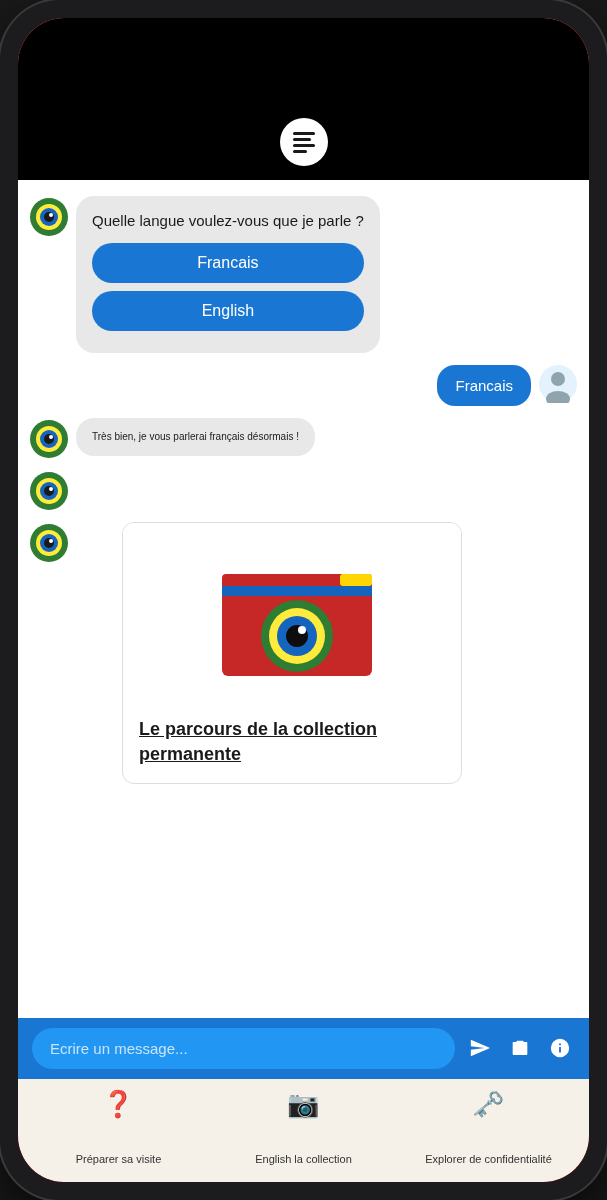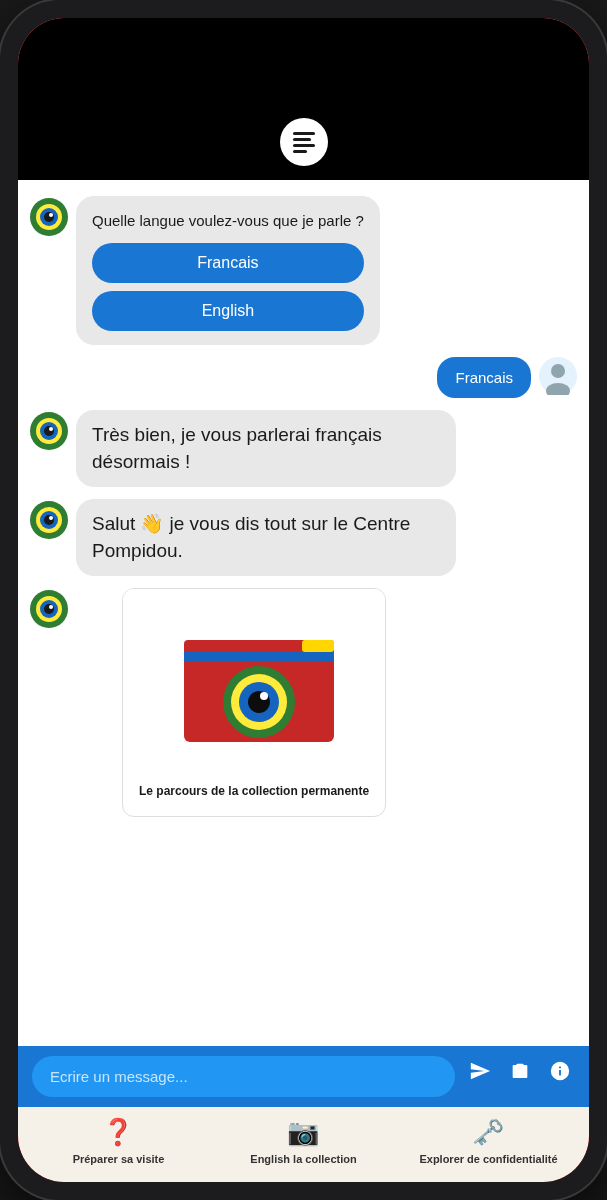--- a/index.html
+++ b/index.html
@@ -100,21 +100,21 @@
       height: 38px;
       flex-shrink: 0;
       margin-top: 2px;
     }
     
     .bubble {
       background: #e8e8e8;
       border-radius: 18px;
       padding: 12px 16px;
       max-width: 380px;
-      font-size: 19px;
+      font-size: 10px;
       line-height: 1.4;
       color: #1a1a1a;
     }
     .bubble-with-buttons {
       background: #e8e8e8;
       border-radius: 18px;
       padding: 14px 16px;
       max-width: 380px;
     }
     .bubble-question {
@@ -130,21 +130,21 @@
       color: white;
       border: none;
       border-radius: 22px;
       padding: 11px 16px;
       font-size: 16px;
       font-weight: 500;
       margin-bottom: 8px;
       cursor: pointer;
       text-align: center;
     }
-    .lang-btn:last-child { margin-bottom: 0; }
+    .lang-btn:last-child { margin-bottom: 8px; }
     
     .user-row {
       display: flex;
       align-items: flex-start;
       justify-content: flex-end;
       gap: 8px;
     }
     .user-bubble {
       background: #1976d2;
       color: white;
@@ -180,21 +180,21 @@
     .bot-card-row {
       display: flex;
       align-items: flex-start;
       gap: 8px;
     }
     
     .input-bar {
       background: #1976d2;
       padding: 10px 14px;
       display: flex;
-      align-items: flex-start;
+      align-items: center;
       gap: 10px;
       flex-shrink: 0;
     }
     .message-input {
       flex: 1;
       background: #2196f3;
       border: none;
       border-radius: 22px;
       padding: 12px 18px;
       color: rgba(255,255,255,0.85);
@@ -232,21 +232,22 @@
       cursor: pointer;
     }
     .nav-icon {
       font-size: 26px;
     }
     .nav-label {
       font-size: 11px;
       color: #333;
       text-align: right;
       line-height: 1.3;
-      font-weight: 700;
+      font-weight: 400;
+      margin-top: 28px;
     }
   </style>
 </head>
 <body>
 
 <div class="phone-outer">
   <div class="notch"></div>
   <div class="phone-inner">
 
     <div class="status-bar"></div>
@@ -302,21 +303,20 @@
       </div>
 
       <div class="bot-row">
         <svg class="bot-avatar" viewBox="0 0 38 38">
           <circle cx="19" cy="19" r="19" fill="#2e7d32"></circle>
           <circle cx="19" cy="19" r="13" fill="#ffeb3b"></circle>
           <circle cx="19" cy="19" r="9" fill="#1565c0"></circle>
           <circle cx="19" cy="19" r="5" fill="#1a1a1a"></circle>
           <circle cx="21" cy="17" r="2" fill="white"></circle>
         </svg>
-        <div class="bubble">Salut 👋 je vous dis tout sur le Centre Pompidou.</div>
       </div>
 
 
       <div class="bot-card-row">
         <svg class="bot-avatar" viewBox="0 0 38 38">
           <circle cx="19" cy="19" r="19" fill="#2e7d32"></circle>
           <circle cx="19" cy="19" r="13" fill="#ffeb3b"></circle>
           <circle cx="19" cy="19" r="9" fill="#1565c0"></circle>
           <circle cx="19" cy="19" r="5" fill="#1a1a1a"></circle>
           <circle cx="21" cy="17" r="2" fill="white"></circle>
@@ -339,21 +339,21 @@
               <circle cx="105" cy="100" r="28" fill="#ffeb3b"></circle>
 
               <circle cx="105" cy="100" r="20" fill="#1565c0"></circle>
 
               <circle cx="105" cy="100" r="11" fill="#0d0d0d"></circle>
 
               <circle cx="110" cy="94" r="4" fill="white"></circle>
             </svg>
           </div>
 
-          <div style="padding: 14px 16px 16px; font-size: 12px; font-weight: 600; color: #1a1a1a; line-height: 1.4;">Le parcours de la collection permanente</div>
+          <div style="padding: 14px 16px 16px; font-size: 18px; font-weight: 600; color: #1a1a1a; line-height: 1.4; text-decoration: underline;">Le parcours de la collection permanente</div>
         </div>
       </div>
 
     </div>
 
     <div class="input-bar">
       <input class="message-input" type="text" placeholder="Ecrire un message..." style="">
       <button class="input-icon-btn">
         <svg width="22" height="22" viewBox="0 0 24 24" fill="white">
           <path d="M2 21l21-9L2 3v7l15 2-15 2z"></path>

